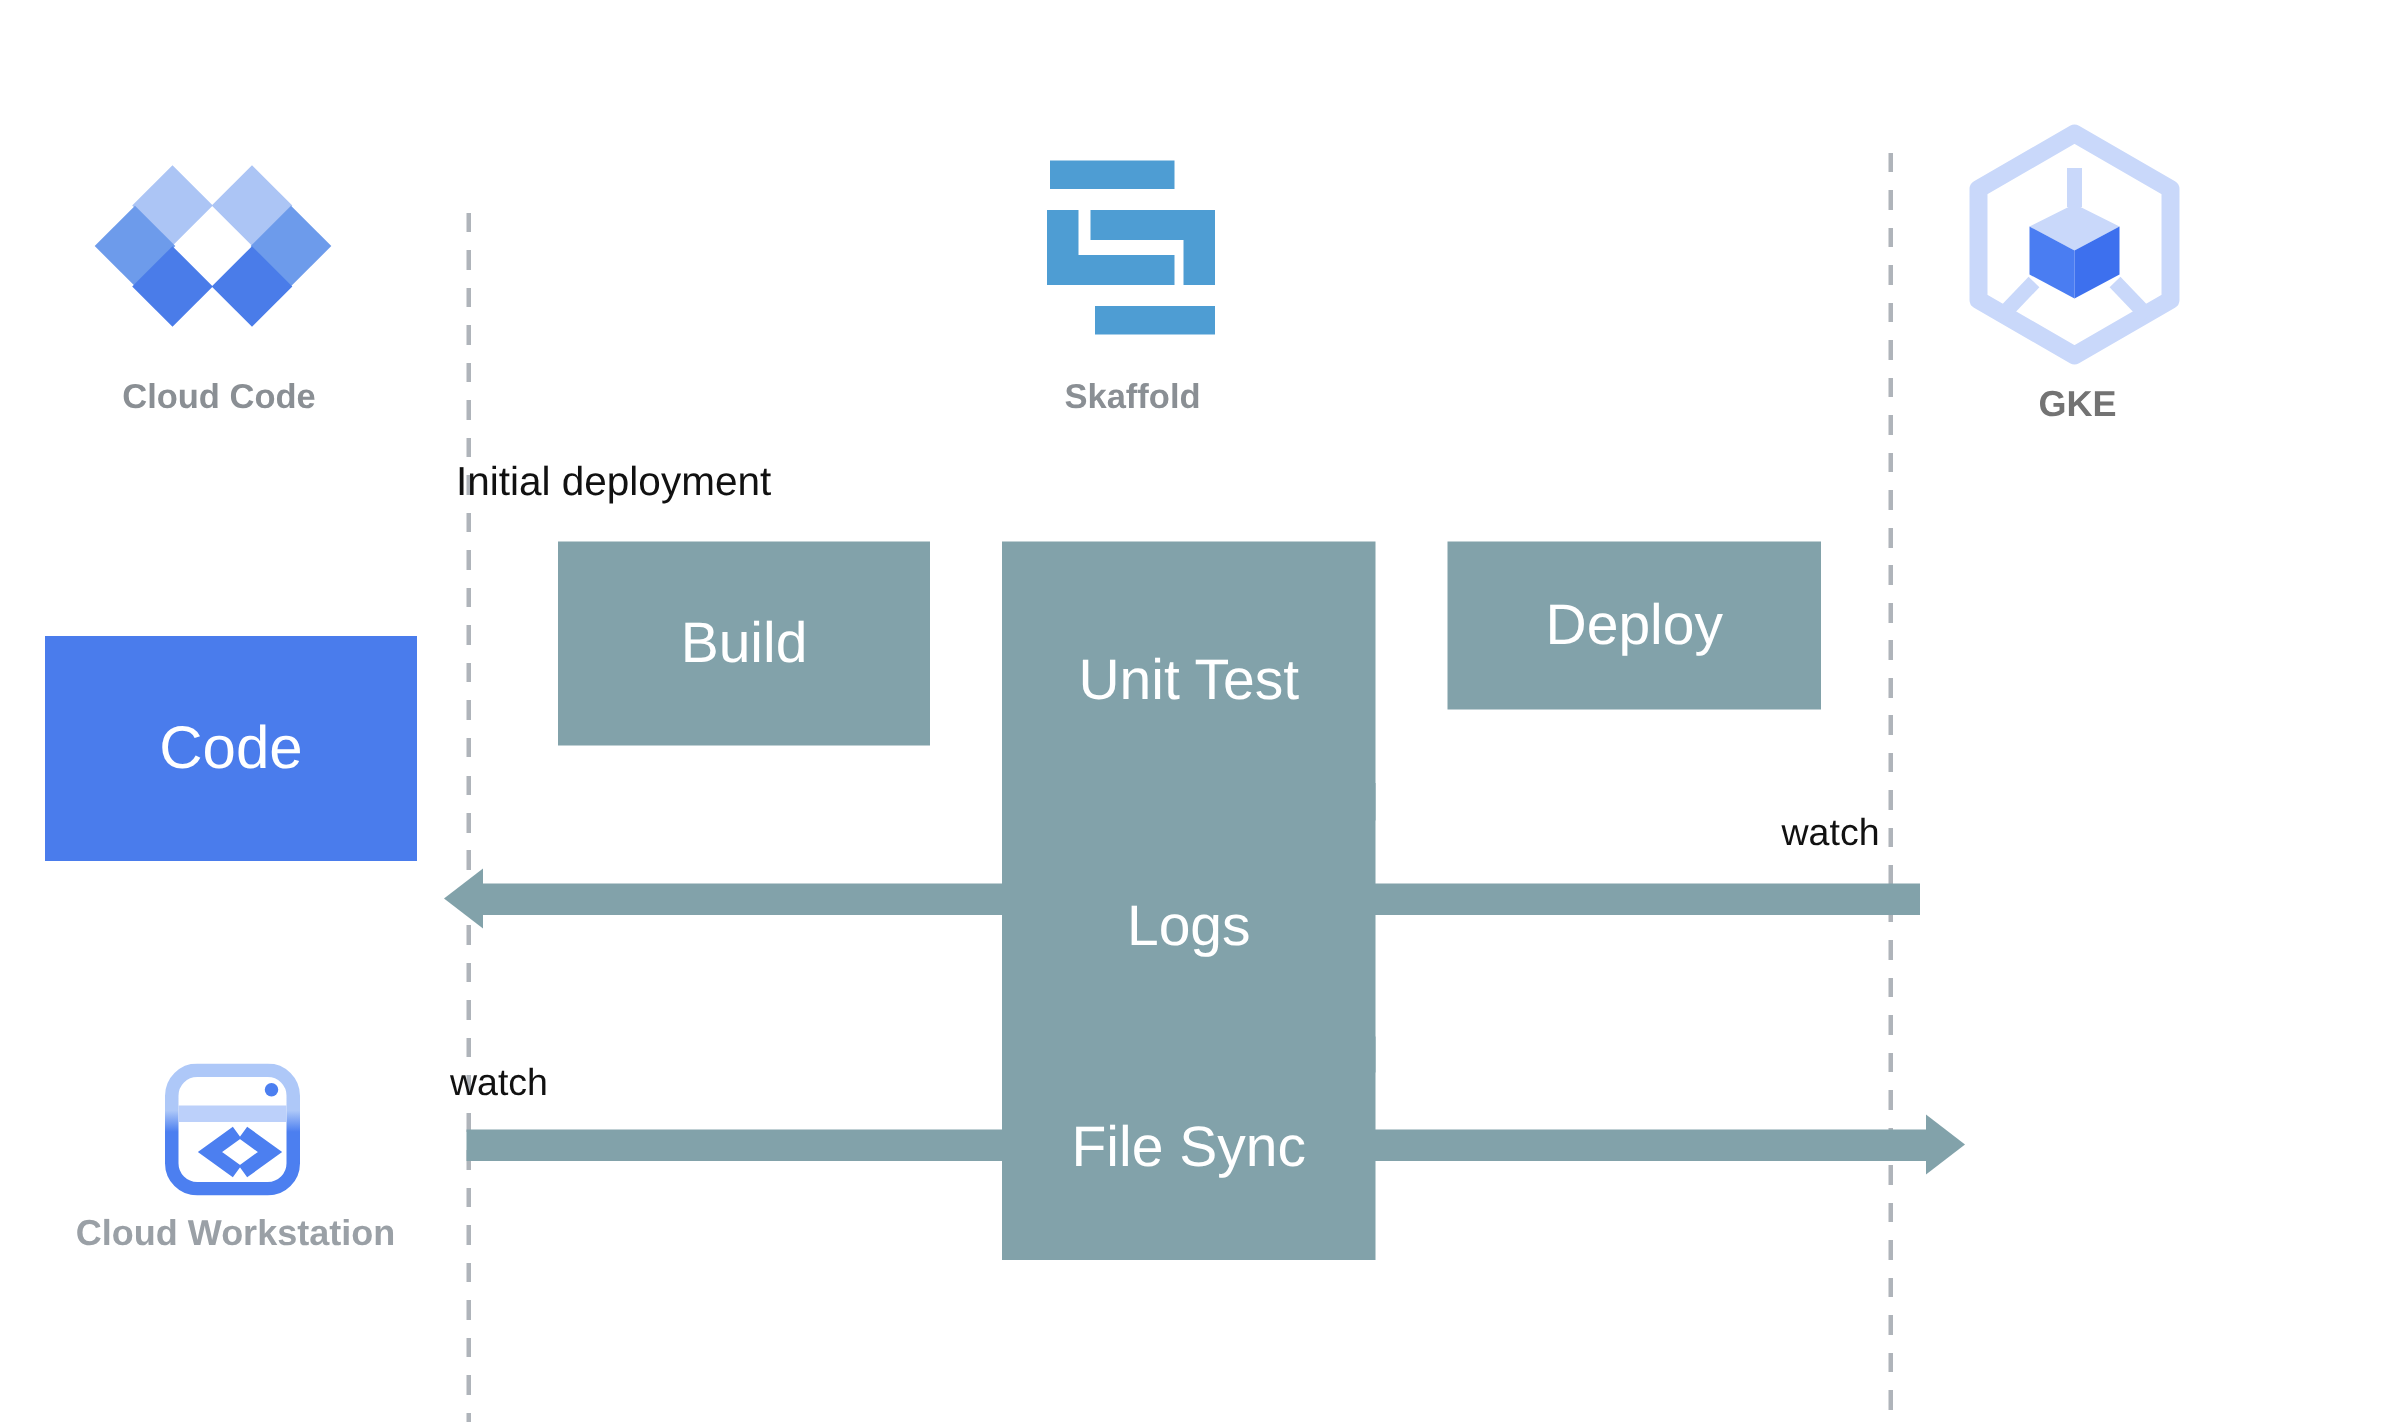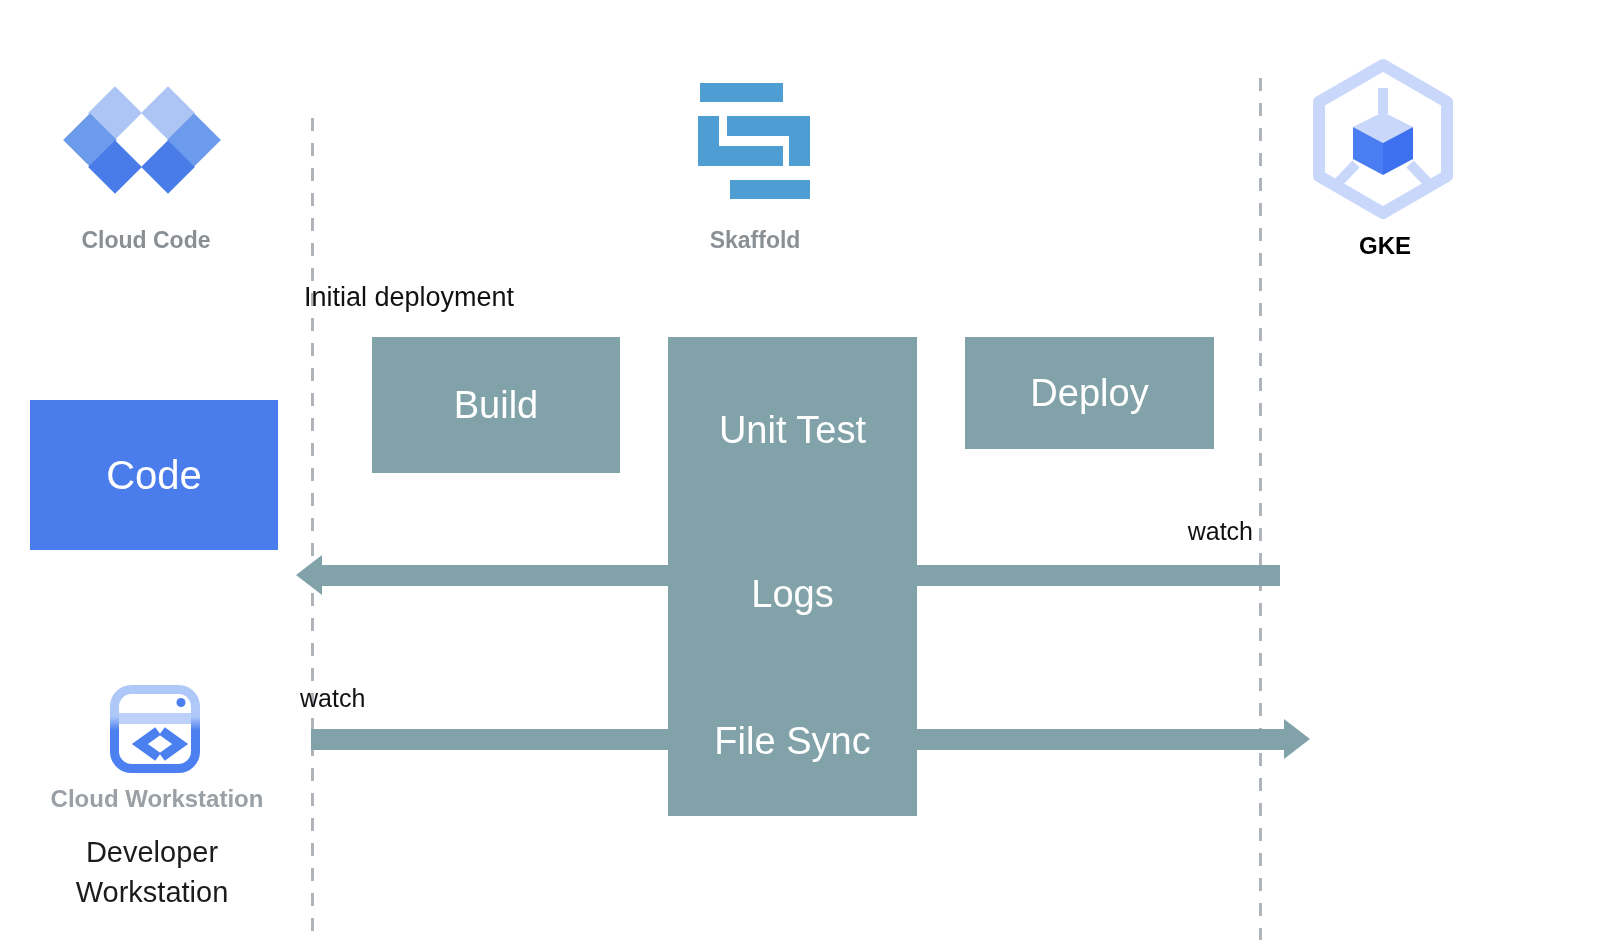--- a/index.html
+++ b/index.html
@@ -5,21 +5,21 @@
   :root{
     --teal:#82A2AA; --blue:#4A7CEC; --skaffold:#4E9DD3;
     --cc-light:#ACC5F5; --cc-mid:#6D9BEB; --cc-dark:#4A7CE9;
     --gke-light:#C9D8FA; --gke-left:#4A7DF2; --gke-right:#3D70EE;
     --ws-blue:#4C7FF0; --ws-light:#AEC8F8; --ws-band:#BCD0FA;
     --dash:#AFB4BA; --label-gray:#8A8F94; --ws-gray:#9AA0A6; --ink:#1C1C1E;
   }
   html,body{margin:0;padding:0;background:#fff;}
   .stage{position:relative;width:1600px;height:948px;background:#fff;overflow:hidden;
          font-family:"Liberation Sans", sans-serif;}
-  .abs{position:absolute;}
+  .abs{position:absolute;margin-top:24px;}
 
   
   .vdash{width:3px;z-index:0;
     background:repeating-linear-gradient(to bottom, var(--dash) 0 13px, transparent 13px 25px);}
 
   
   .bar{height:21px;background:var(--teal);z-index:1;}
   .head-left{width:0;height:0;z-index:1;
     border-top:20px solid transparent;border-bottom:20px solid transparent;
     border-right:26px solid var(--teal);}
@@ -77,21 +77,21 @@
     <svg width="150" height="165" viewBox="0 0 150 165">
       <polygon points="73,7 9,44 9,118 73,155 137,118 137,44" fill="none" stroke="var(--gke-light)" stroke-width="12" stroke-linejoin="round"></polygon>
       <line x1="73" y1="30" x2="73" y2="56" stroke="var(--gke-light)" stroke-width="10"></line>
       <line x1="24" y1="129" x2="46" y2="106" stroke="var(--gke-light)" stroke-width="10"></line>
       <line x1="122" y1="129" x2="100" y2="106" stroke="var(--gke-light)" stroke-width="10"></line>
       <polygon points="73,54 103,69 73,85 43,69" fill="var(--gke-light)"></polygon>
       <polygon points="43,69 73,85 73,117 43,101" fill="var(--gke-left)"></polygon>
       <polygon points="103,69 73,85 73,117 103,101" fill="var(--gke-right)"></polygon>
     </svg>
   </div>
-  <div class="abs logo-label" style="left:1385px;top:232px;font-size:24px;color:#000000;">GKE</div>
+  <div class="abs logo-label" style="left:1385px;top:232px;font-size:24px;color:#737373;">GKE</div>
 
   <div class="abs black-note" style="left:304px;top:282px;">Initial deployment</div>
   <div class="abs small-note" style="right:347px;top:517px;">watch</div>
   <div class="abs small-note" style="left:300px;top:684px;">watch</div>
 
   <div class="abs bar" style="left:314px;top:565px;width:966px;"></div>
   <div class="abs head-left" style="left:296px;top:555px;"></div>
 
   <div class="abs bar" style="left:311px;top:729px;width:975px;"></div>
   <div class="abs head-right" style="left:1284px;top:719px;"></div>
@@ -129,15 +129,14 @@
       </defs>
       <rect x="4.5" y="4.5" width="81" height="79" rx="17" fill="#fff" stroke="url(#wsg)" stroke-width="9"></rect>
       <rect x="9" y="28" width="72" height="11" fill="var(--ws-band)"></rect>
       <circle cx="71" cy="17.5" r="4.5" fill="var(--ws-blue)"></circle>
       <path d="M48,46 L30,59 L48,72" fill="none" stroke="var(--ws-blue)" stroke-width="9.5"></path>
       <path d="M52,46 L70,59 L52,72" fill="none" stroke="var(--ws-blue)" stroke-width="9.5"></path>
     </svg>
   </div>
   <div class="abs logo-label" style="left:157px;top:785px;color:var(--ws-gray);font-size:24px;">Cloud Workstation</div>
 
-  <div class="abs caption" style="left:152px;top:832px;width:240px;">Developer Workstation</div>
 
 </div>
 
 </body></html>

